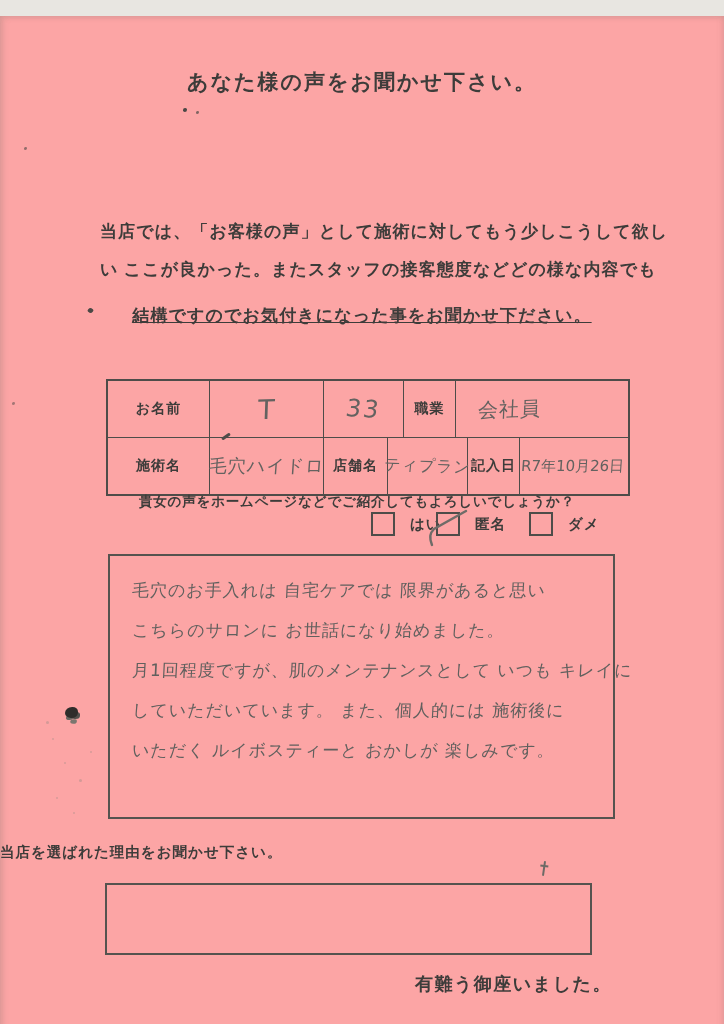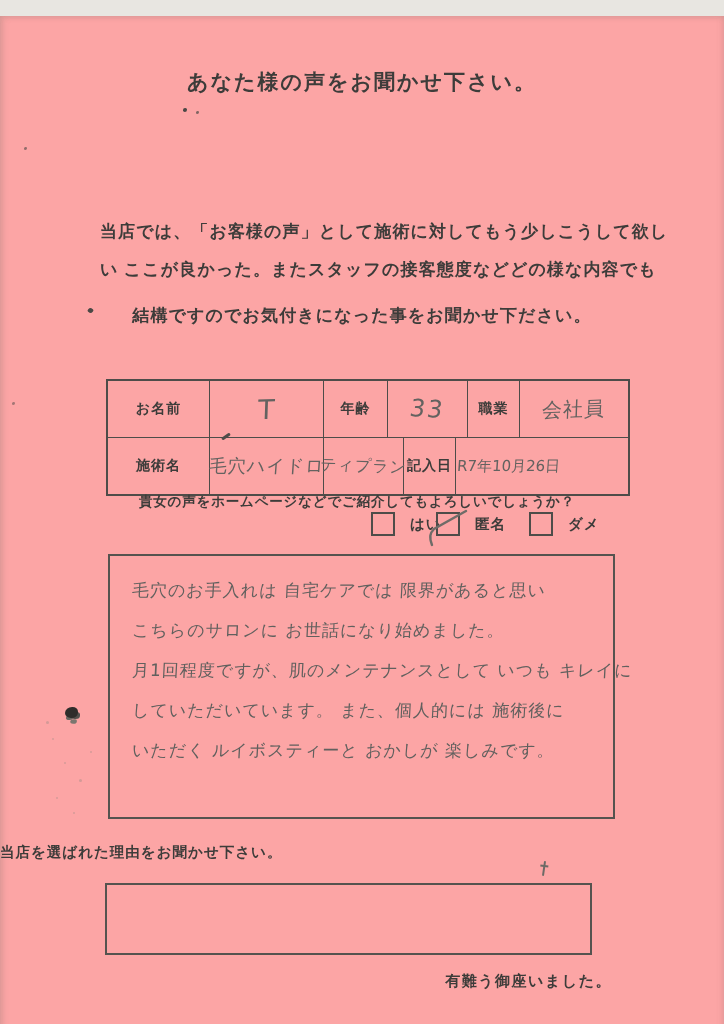--- a/index.html
+++ b/index.html
@@ -14,21 +14,21 @@
   .printed{font-family:"Liberation Serif","DejaVu Serif",serif;font-weight:700;color:#3d3c3a;}
   .hw{font-family:"DejaVu Sans","Liberation Sans",sans-serif;font-weight:400;color:#646260;
       transform:skewX(-3deg);}
   .abs{position:absolute;}
 
   .title{top:52px;left:0;right:0;text-align:center;font-size:21px;letter-spacing:2px;}
   .subtitle{top:149px;left:0;right:0;text-align:center;font-size:16px;letter-spacing:1px;}
   .bodyline{font-size:17px;letter-spacing:1.1px;white-space:nowrap;font-weight:700;}
   .l1{top:204px;left:100px;}
   .l2{top:242px;left:100px;}
-  .l3{top:288px;left:0;right:0;text-align:center;}
+  .l3{top:288px;left:0;right:0;text-align:center;text-decoration:underline;}
 
   
   .info-table{top:363px;left:106px;width:520px;border:2px solid #4e4c49;background:transparent;}
   .itrow{display:flex;height:56px;}
   .itrow.first{border-bottom:1.6px solid #4e4c49;}
   .itcell{border-right:1.6px solid #4e4c49;display:flex;align-items:center;justify-content:center;
           box-sizing:border-box;overflow:visible;}
   .itcell.last{border-right:none;}
   .c0{width:102px;} .c1{width:114px;} .c2{width:64px;} .c3{width:80px;} .c4{width:52px;} .c5{width:106px;}
   .itlabel{font-size:14px;font-weight:700;letter-spacing:1px;}
@@ -48,21 +48,21 @@
   .checkmark{position:absolute;left:-13px;top:-7px;pointer-events:none;}
 
   
   .comment-box{top:538px;left:108px;width:503px;height:261px;border:2px solid #55534f;}
   .comment-lines{padding:14px 18px 0 22px;}
   .comment-line{font-size:17px;line-height:40px;letter-spacing:1px;white-space:nowrap;color:#61605e;}
 
   .reason-heading{top:827px;left:0;right:0;text-align:left;font-size:14.5px;letter-spacing:1px;font-weight:700;}
   .reason-box{top:867px;left:105px;width:483px;height:68px;border:2px solid #55534f;}
 
-  .thanks{top:956px;left:0;right:112px;text-align:right;font-size:15px;letter-spacing:1.5px;font-weight:700;}
+  .thanks{top:956px;left:0;right:112px;text-align:right;font-size:18px;letter-spacing:1.5px;font-weight:700;}
 
   
   .speck{position:absolute;background:#4a4845;border-radius:50% 40% 55% 45%;}
   .sp1{left:183px;top:92px;width:4px;height:4px;}
   .sp2{left:196px;top:95px;width:3px;height:3px;opacity:.7;}
   .sp3{left:24px;top:131px;width:3px;height:3px;opacity:.6;}
   .sp4{left:88px;top:292px;width:5px;height:5px;transform:rotate(40deg);border-radius:60% 30% 60% 30%;}
   .sp5{left:12px;top:386px;width:3px;height:3px;opacity:.5;}
   .blob{left:65px;top:691px;width:13px;height:11px;background:#2f2d2b;border-radius:60% 45% 55% 50%;
         box-shadow:4px 3px 0 -2px #55524e, -2px 5px 0 -3px #6a6762, 2px 9px 0 -3.2px #7a766f;}
@@ -85,39 +85,39 @@
   <div class="abs printed bodyline l3">結構ですのでお気付きになった事をお聞かせ下ださい。</div>
 
   <div class="abs info-table">
     <div class="itrow first">
       <div class="itcell c0">
           <span class="itlabel">お名前</span>
         </div>
       <div class="itcell c1">
           <span class="hw v-name">T</span>
         </div>
-      <div class="itcell c2">
-          <span class="itlabel">年齢</span>
-        </div>
       <div class="itcell c3">
           <span class="hw v-age">33</span>
         </div>
       <div class="itcell c4">
           <span class="itlabel">職業</span>
         </div>
       <div class="itcell c5 last">
           <span class="hw v-job">会社員</span>
         </div>
     </div>
     <div class="itrow">
       <div class="itcell c0">
           <span class="itlabel">施術名</span>
         </div>
       <div class="itcell c1">
           <span class="hw v-treat">毛穴ハイドロ</span>
+        </div>
+      <div class="itcell c2">
+          <span class="itlabel">店舗名</span>
         </div>
       <div class="itcell c3">
           <span class="hw v-store">ティプラン</span>
         </div>
       <div class="itcell c4">
           <span class="itlabel">記入日</span>
         </div>
       <div class="itcell c5 last">
           <span class="hw v-date">R7年10月26日</span>
         </div>

